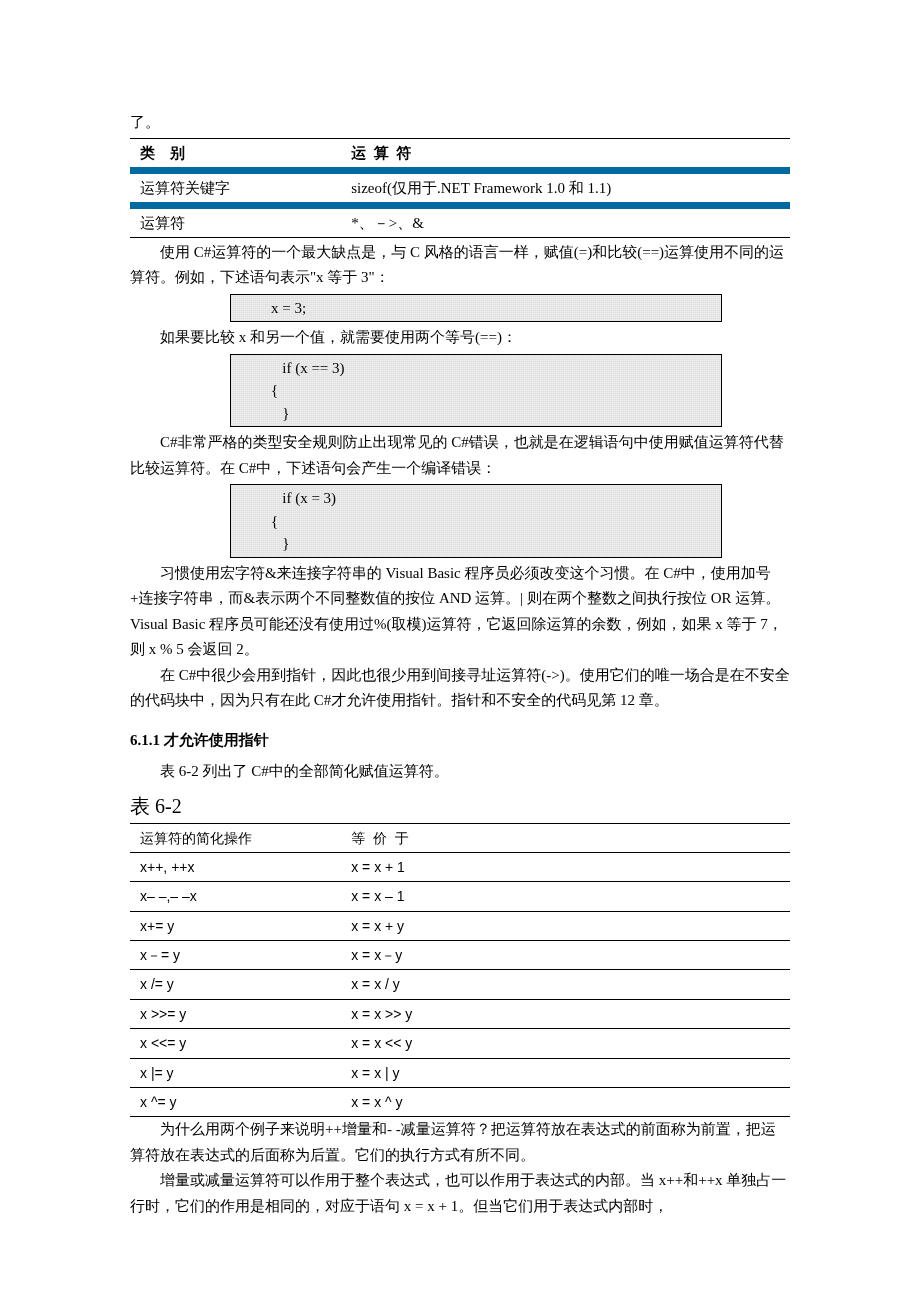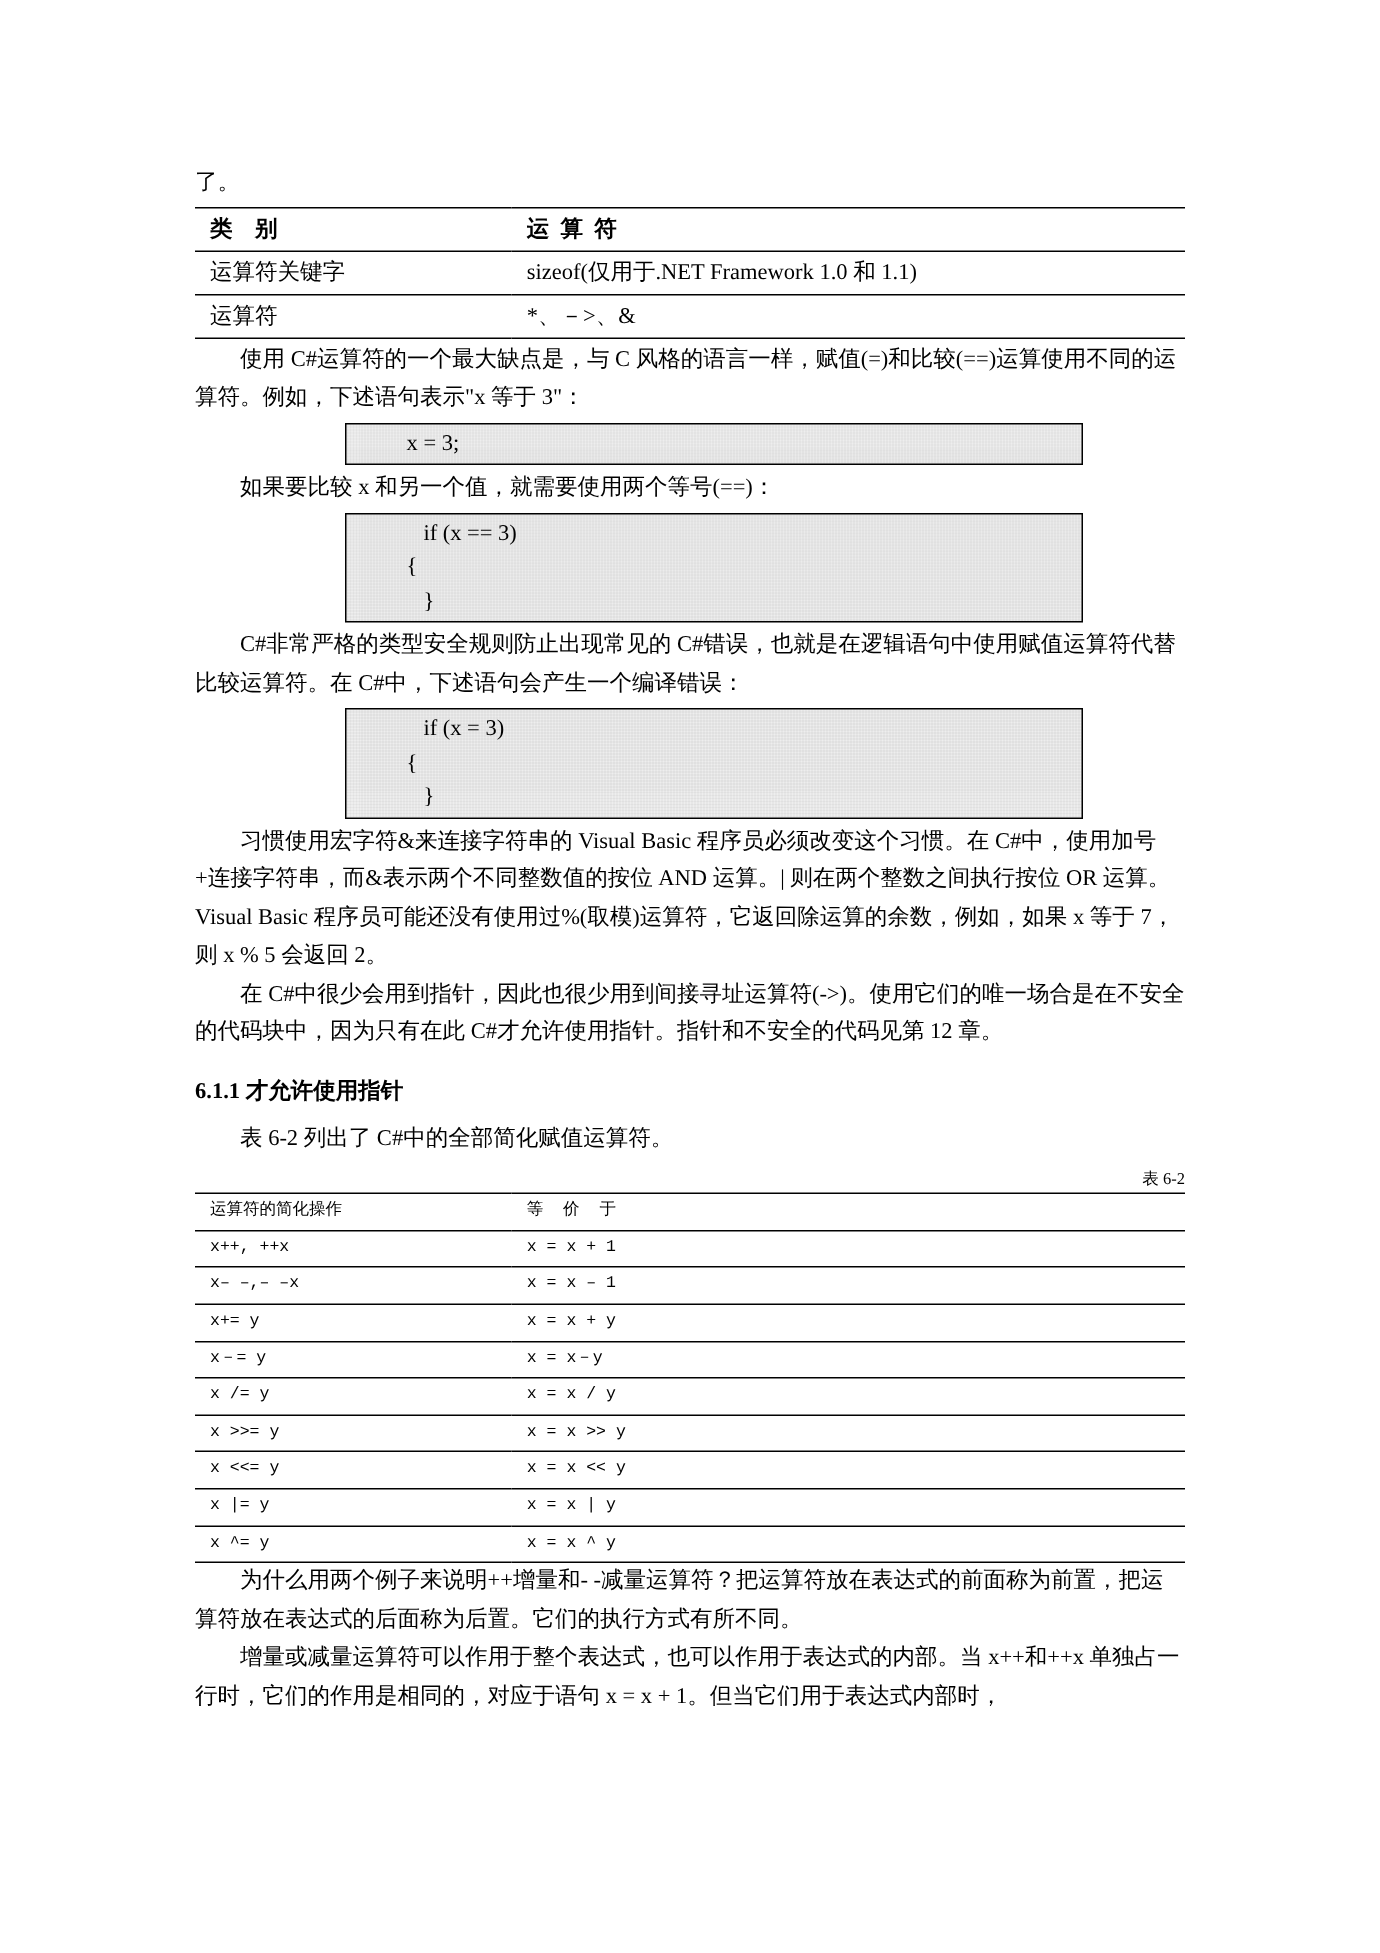--- a/index.html
+++ b/index.html
@@ -20,21 +20,21 @@
   .para-no-indent {
     margin: 0;
     text-indent: 0;
   }
   table.data {
     border-collapse: collapse;
     width: 100%;
     margin: 2px 0 2px 0;
   }
   table.data td {
-    border-top: 1px solid #0369a1;
+    border-top: 7px solid #0369a1;
     border-bottom: 1px solid #000;
     border-left: none;
     border-right: none;
     padding: 2px 6px 2px 10px;
     font-size: 15px;
     vertical-align: middle;
     line-height: 1.6;
   }
   table.data tr:first-child td {
     border-top: 1.5px solid #000;
@@ -60,35 +60,35 @@
     white-space: pre;
     line-height: 1.5;
     box-sizing: border-box;
   }
   h3.sect {
     font-size: 15px;
     font-weight: bold;
     margin: 14px 0 6px 0;
   }
   .table-caption {
-    text-align: right;
+    text-align: left;
     margin: 4px 0 0 0;
-    font-size: 11px;
+    font-size: 20px;
   }
   table.simplify {
     border-collapse: collapse;
     width: 100%;
     margin: 0;
   }
   table.simplify td {
     border-top: 1px solid #000;
     border-bottom: 1px solid #000;
     padding: 3px 6px 3px 10px;
-    font-family: Liberation Mono, monospace;
-    font-size: 11px;
+    font-family: Liberation Sans, sans-serif;
+    font-size: 14px;
     line-height: 1.6;
   }
   table.simplify tr:first-child td {
     border-top: 1.5px solid #000;
   }
   table.simplify tr:last-child td {
     border-bottom: 1.5px solid #000;
   }
   .col1 { width: 32%; }
   .col2 { width: 68%; }

